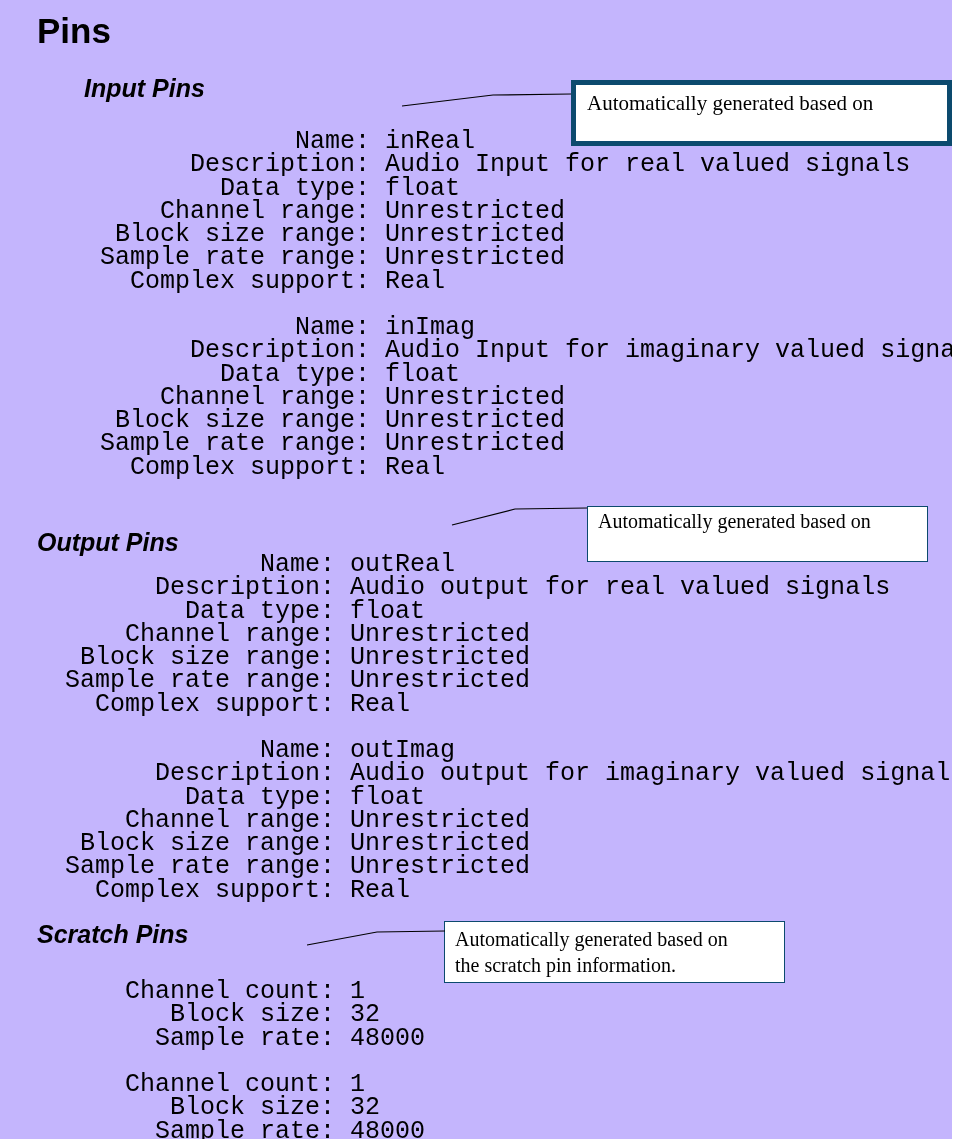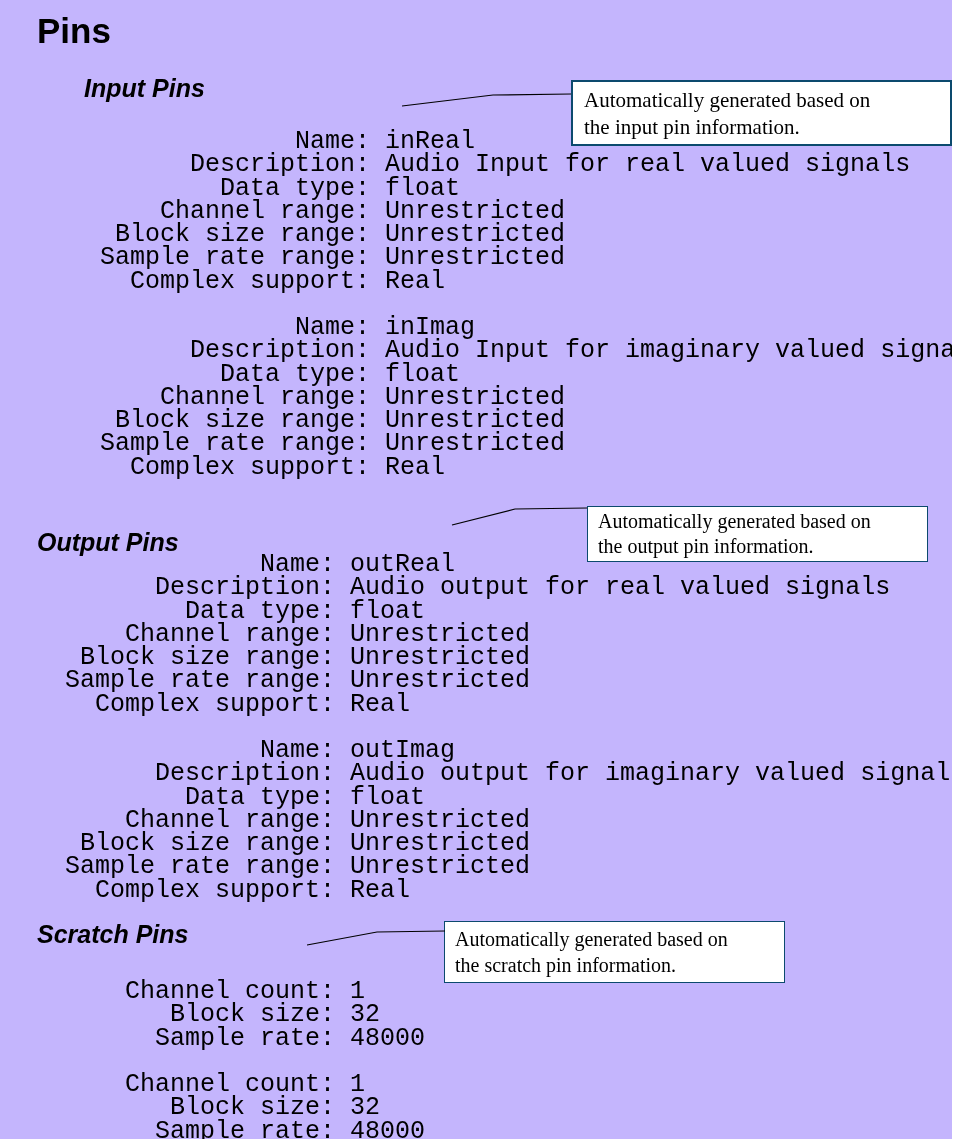--- a/index.html
+++ b/index.html
@@ -34,21 +34,21 @@
   pre.mono {
     font-family: "Liberation Mono", "DejaVu Sans Mono", monospace;
     font-size: 25px;
     line-height: 23.3px;
     white-space: pre;
     color: #000000;
   }
   .callout {
     box-sizing: border-box;
     background: #ffffff;
-    border: 2px solid #0c4a6e;
+    border: 5px solid #0c4a6e;
     font-family: "Liberation Serif", serif;
     color: #000000;
   }
   .callout.c1 { font-size: 21px; line-height: 27px; padding: 5px 4px 0 11px; }
   .callout.c2 { font-size: 20px; line-height: 25px; padding: 2px 4px 0 10px; border-width: 1.5px; }
   .callout.c3 { font-size: 20px; line-height: 26px; padding: 4px 4px 0 10px; border-width: 1.5px; }
   svg.connectors {
     position: absolute;
     left: 0; top: 0;
     pointer-events: none;
@@ -58,21 +58,20 @@
 <body>
 
 <div class="page">
 
   <h1 class="abs title" style="left:37px; top:13px;">Pins</h1>
 
   <h2 class="abs section-heading" style="left:84px; top:76px;">Input Pins</h2>
 
   <div class="abs callout c1" style="left:571px; top:80px; width:381px; height:66px;">
     <span>Automatically generated based on</span><br>
-    <span>the input pin information.</span>
   </div>
 
   <pre class="abs mono" style="left:100px; top:130px;">             Name: inReal
       Description: Audio Input for real valued signals
         Data type: float
     Channel range: Unrestricted
  Block size range: Unrestricted
 Sample rate range: Unrestricted
   Complex support: Real</pre>
   <pre class="abs mono" style="left:100px; top:316px;">             Name: inImag
@@ -80,21 +79,20 @@
         Data type: float
     Channel range: Unrestricted
  Block size range: Unrestricted
 Sample rate range: Unrestricted
   Complex support: Real</pre>
 
   <h2 class="abs section-heading" style="left:37px; top:500px;margin-top:30px;">Output Pins</h2>
 
   <div class="abs callout c2" style="left:587px; top:506px; width:341px; height:56px;">
     <span>Automatically generated based on</span><br>
-    <span>the output pin information.</span>
   </div>
 
   <pre class="abs mono" style="left:65px; top:553px;">             Name: outReal
       Description: Audio output for real valued signals
         Data type: float
     Channel range: Unrestricted
  Block size range: Unrestricted
 Sample rate range: Unrestricted
   Complex support: Real</pre>
   <pre class="abs mono" style="left:65px; top:739px;">             Name: outImag

